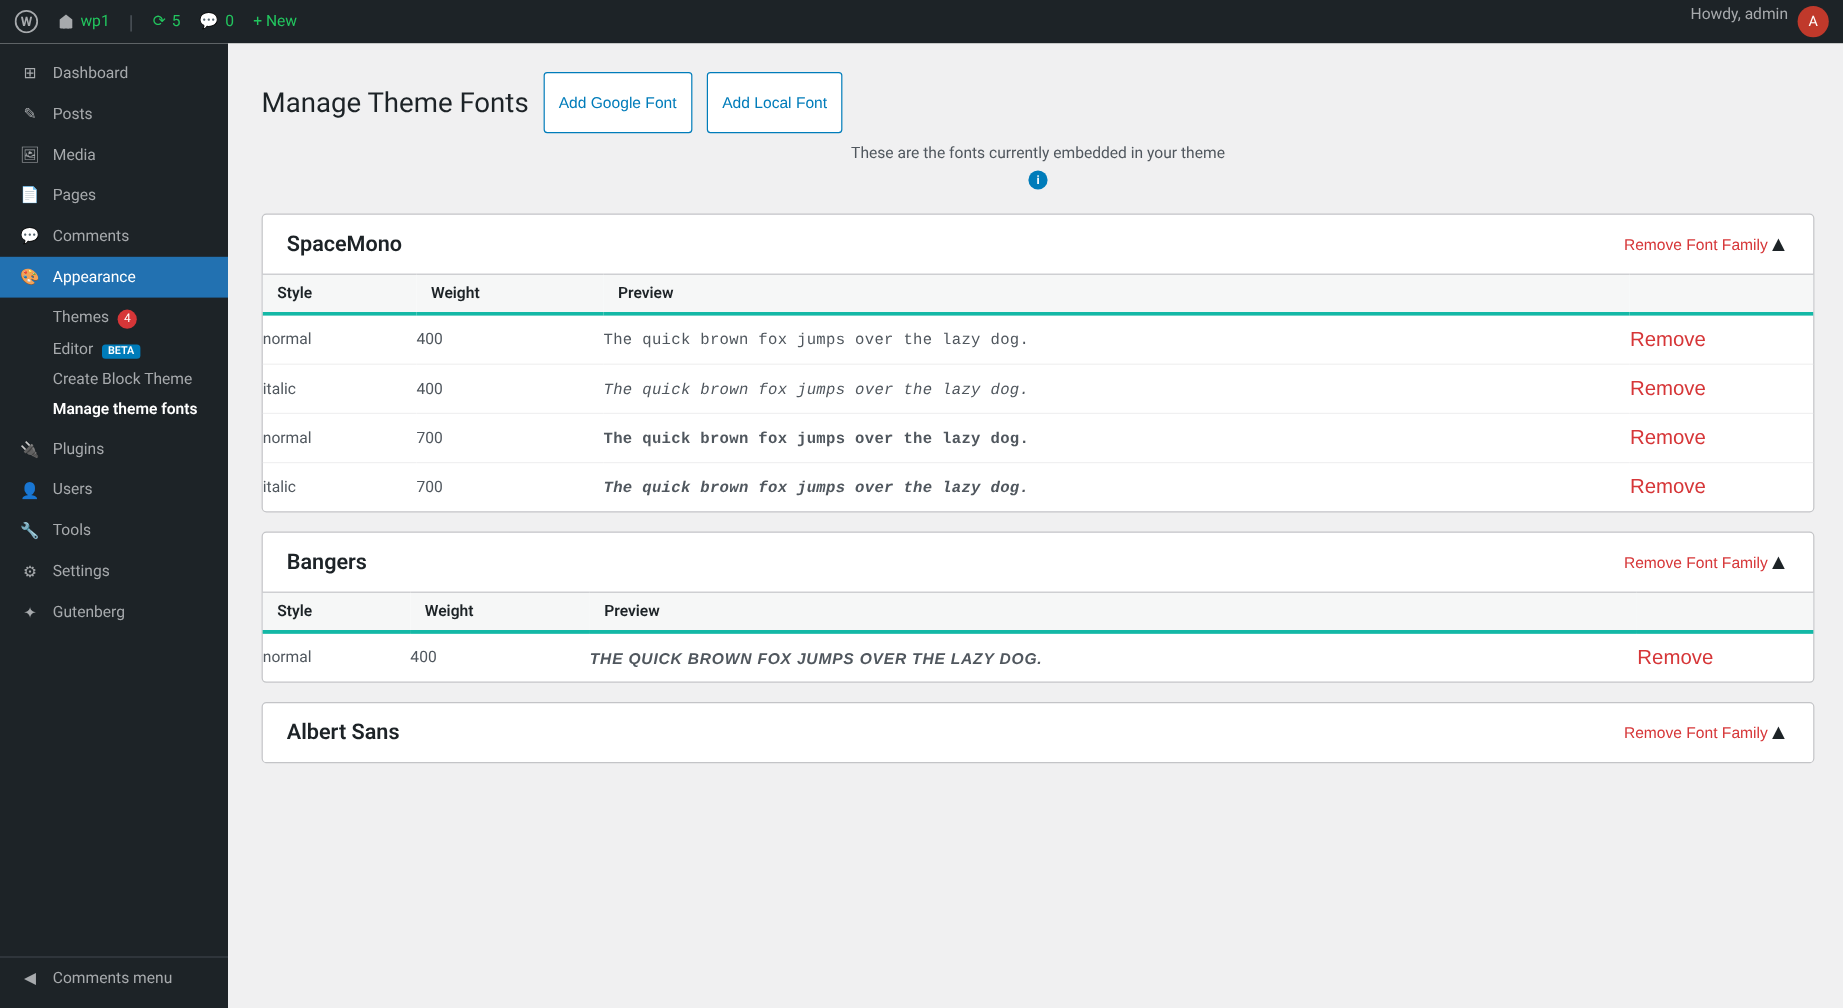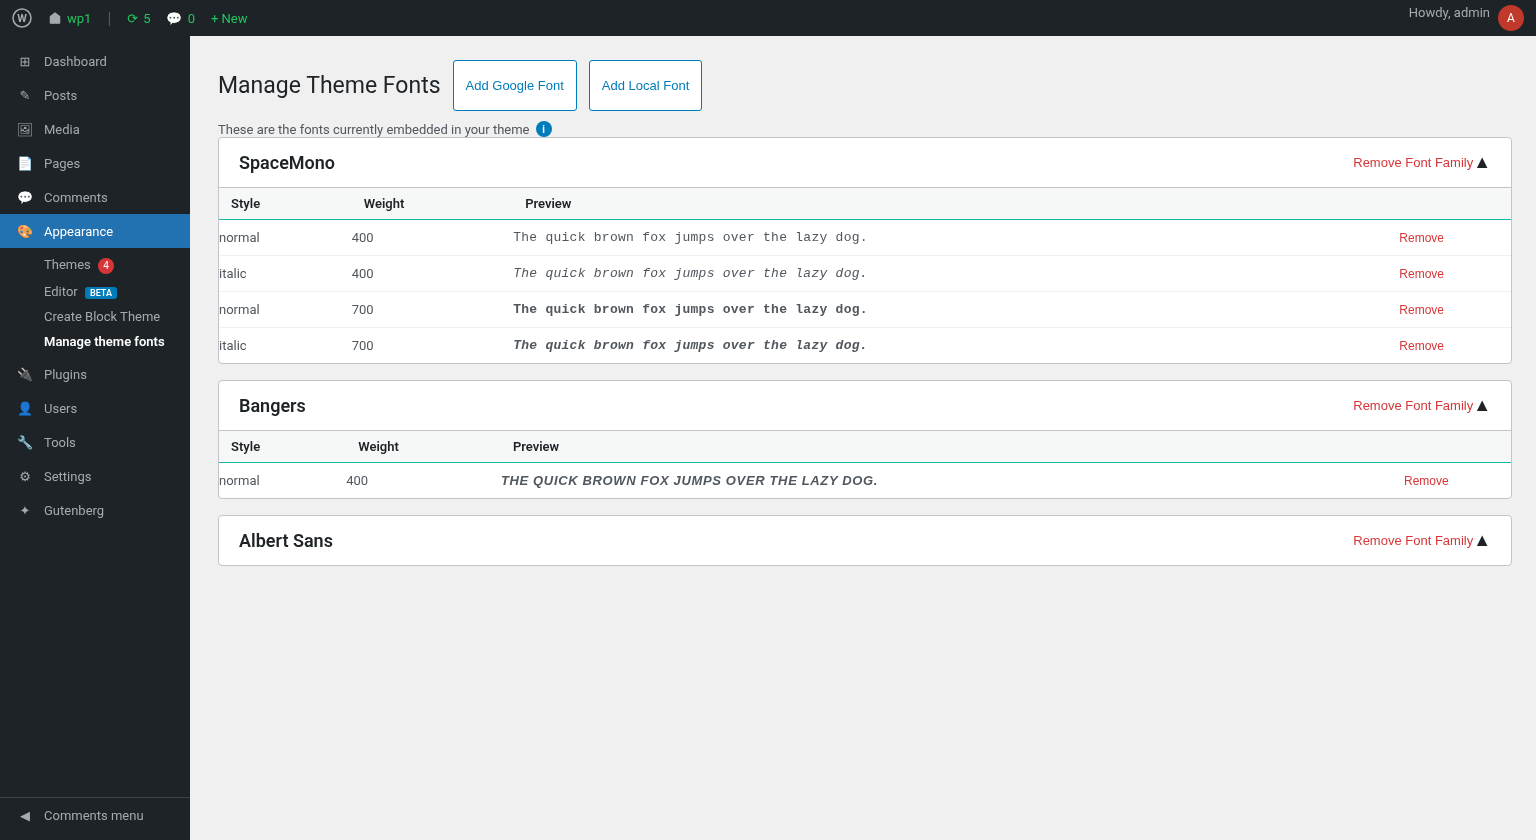--- a/index.html
+++ b/index.html
@@ -111,23 +111,25 @@
       padding: 17px 12px;
       font-size: 13px;
       border-radius: 3px;
       cursor: pointer;
       text-decoration: none;
     }
 
     .page-description {
       font-size: 13px;
       color: #50575e;
+      margin-bottom: 20px;
       display: flex;
       align-items: center;
       gap: 6px;
+      flex-direction: column;
     }
     .info-icon {
       width: 16px;
       height: 16px;
       border-radius: 50%;
       background: #007cba;
       color: #fff;
       display: inline-flex;
       align-items: center;
       justify-content: center;
@@ -182,36 +184,36 @@
       border-collapse: collapse;
     }
     .font-table th {
       text-align: left;
       padding: 8px 12px;
       font-size: 13px;
       font-weight: 600;
       color: #1d2327;
       background: #f6f7f7;
       border-top: 1px solid #c3c4c7;
-      border-bottom: 1px solid #14b8a6;
+      border-bottom: 3px solid #14b8a6;
     }
     .font-table td {
       padding: 10px 0;
       font-size: 13px;
       color: #50575e;
       border-bottom: 1px solid #f0f0f1;
       vertical-align: middle;
     }
     .font-table tr:last-child td { border-bottom: none; }
     .font-preview-cell { color: #1d2327; }
     .remove-btn {
       color: #d63638;
       background: none;
       border: none;
-      font-size: 12px;
+      font-size: 17px;
       cursor: pointer;
       white-space: nowrap;
     }
 
     
     .preview-spacemono-normal-400 {
       font-family: "Courier New", Courier, monospace;
       font-weight: 400;
       font-style: normal;
       font-size: 22px;

